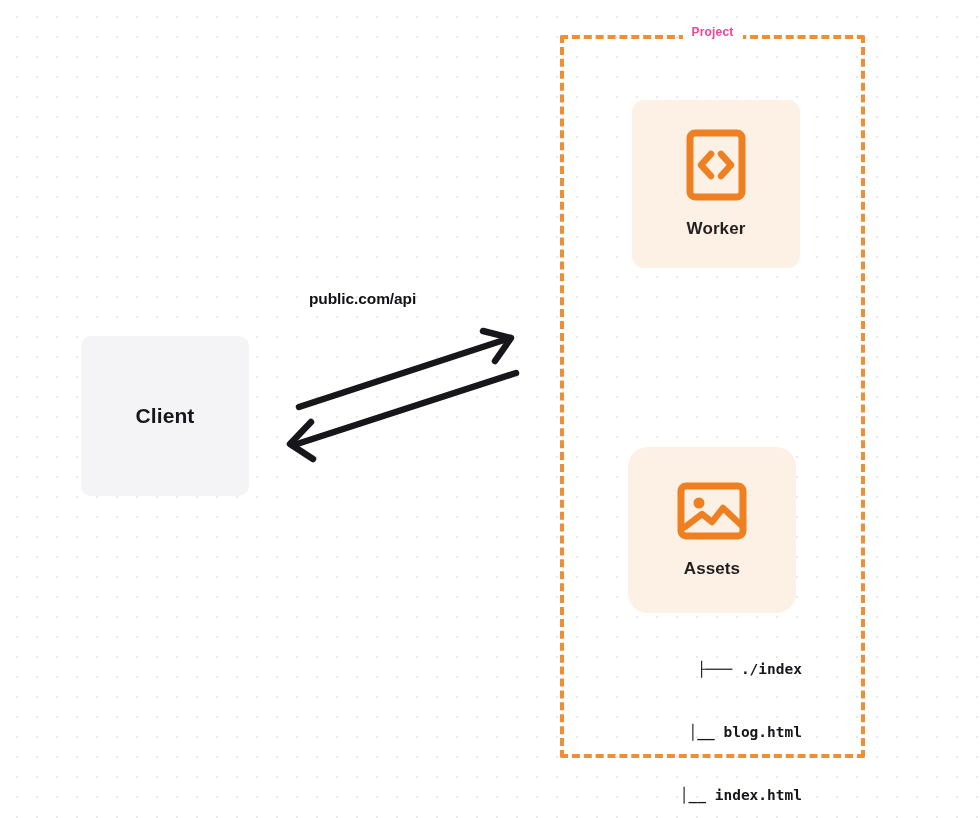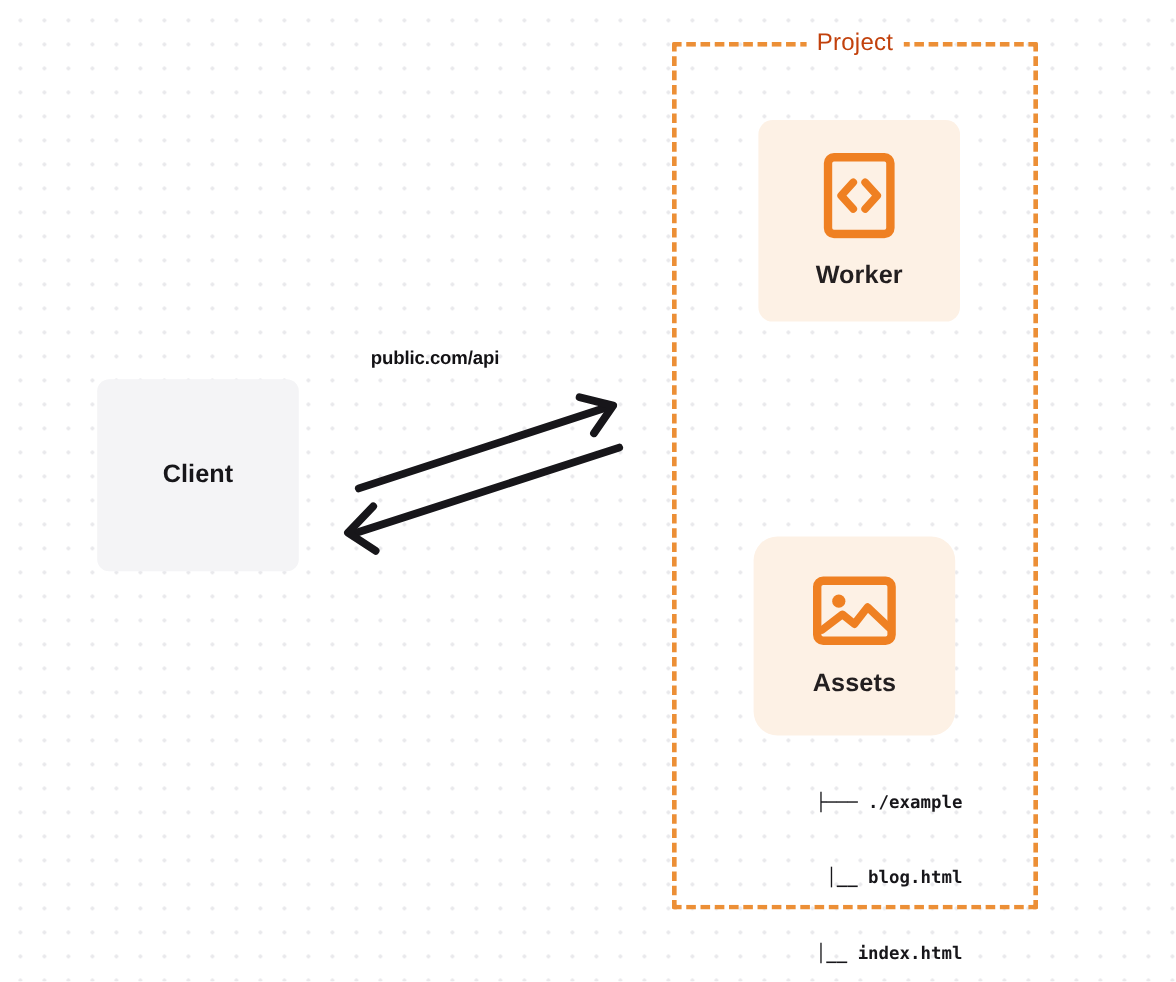--- a/index.html
+++ b/index.html
@@ -22,21 +22,21 @@
     background-color: #ffffff;
     background-image: radial-gradient(circle, #e9e9ec 1.4px, transparent 1.5px);
     background-size: 20px 20px;
     background-position: 7px 7px;
   }
 
   
   #client-box {
     position: absolute;
     left: 81px;
-    top: 316px;
+    top: 336px;
     width: 168px;
     height: 160px;
     background: #f4f4f6;
     border-radius: 10px;
     display: flex;
     align-items: center;
     justify-content: center;
   }
   #client-box .box-label {
     font-size: 21px;
@@ -78,23 +78,23 @@
     box-sizing: border-box;
     border-radius: 2px;
   }
   #project-title {
     position: absolute;
     left: 50%;
     top: -14px;
     transform: translateX(-50%);
     background: #ffffff;
     padding: 0 9px;
-    font-size: 20px;
-    font-weight: normal;
-    color: #c2410c;
+    font-size: 12px;
+    font-weight: bold;
+    color: #ec4899;
     letter-spacing: 0.2px;
     white-space: nowrap;
   }
 
   
   .service-card {
     position: absolute;
     background: #fdf1e5;
     border-radius: 12px;
     display: flex;
@@ -109,21 +109,21 @@
     height: 168px;
   }
   #assets-card {
     left: 628px;
     top: 447px;
     width: 168px;
     height: 166px;
     border-radius: 20px;
   }
   .service-card .card-label {
-    font-size: 21px;
+    font-size: 17px;
     font-weight: bold;
     color: #231f20;
     letter-spacing: 0.1px;
   }
   .service-card .card-icon {
     display: block;
     margin-bottom: 14px;
   }
 
   
@@ -189,19 +189,19 @@
       <svg width="70" height="60" viewBox="0 0 70 60" xmlns="http://www.w3.org/2000/svg">
         <rect x="4" y="5" width="62" height="50" rx="5" ry="5" fill="none" stroke="#ef8022" stroke-width="7"></rect>
         <circle cx="22" cy="22" r="5.5" fill="#ef8022"></circle>
         <polyline points="8,46 25,33 35,41 46,27 64,44" fill="none" stroke="#ef8022" stroke-width="6.5" stroke-linecap="round" stroke-linejoin="round"></polyline>
       </svg>
     </span>
     <span class="card-label">Assets</span>
   </div>
 
   <div id="assets-file-tree">
-    <span class="tree-row">    ├─── ./example</span>
+    <span class="tree-row">    ├─── ./index</span>
     <span class="tree-row">    │__ blog.html</span>
     <span class="tree-row">   │__ index.html</span>
     
   </div>
 
 </div>
 
 </body></html>

